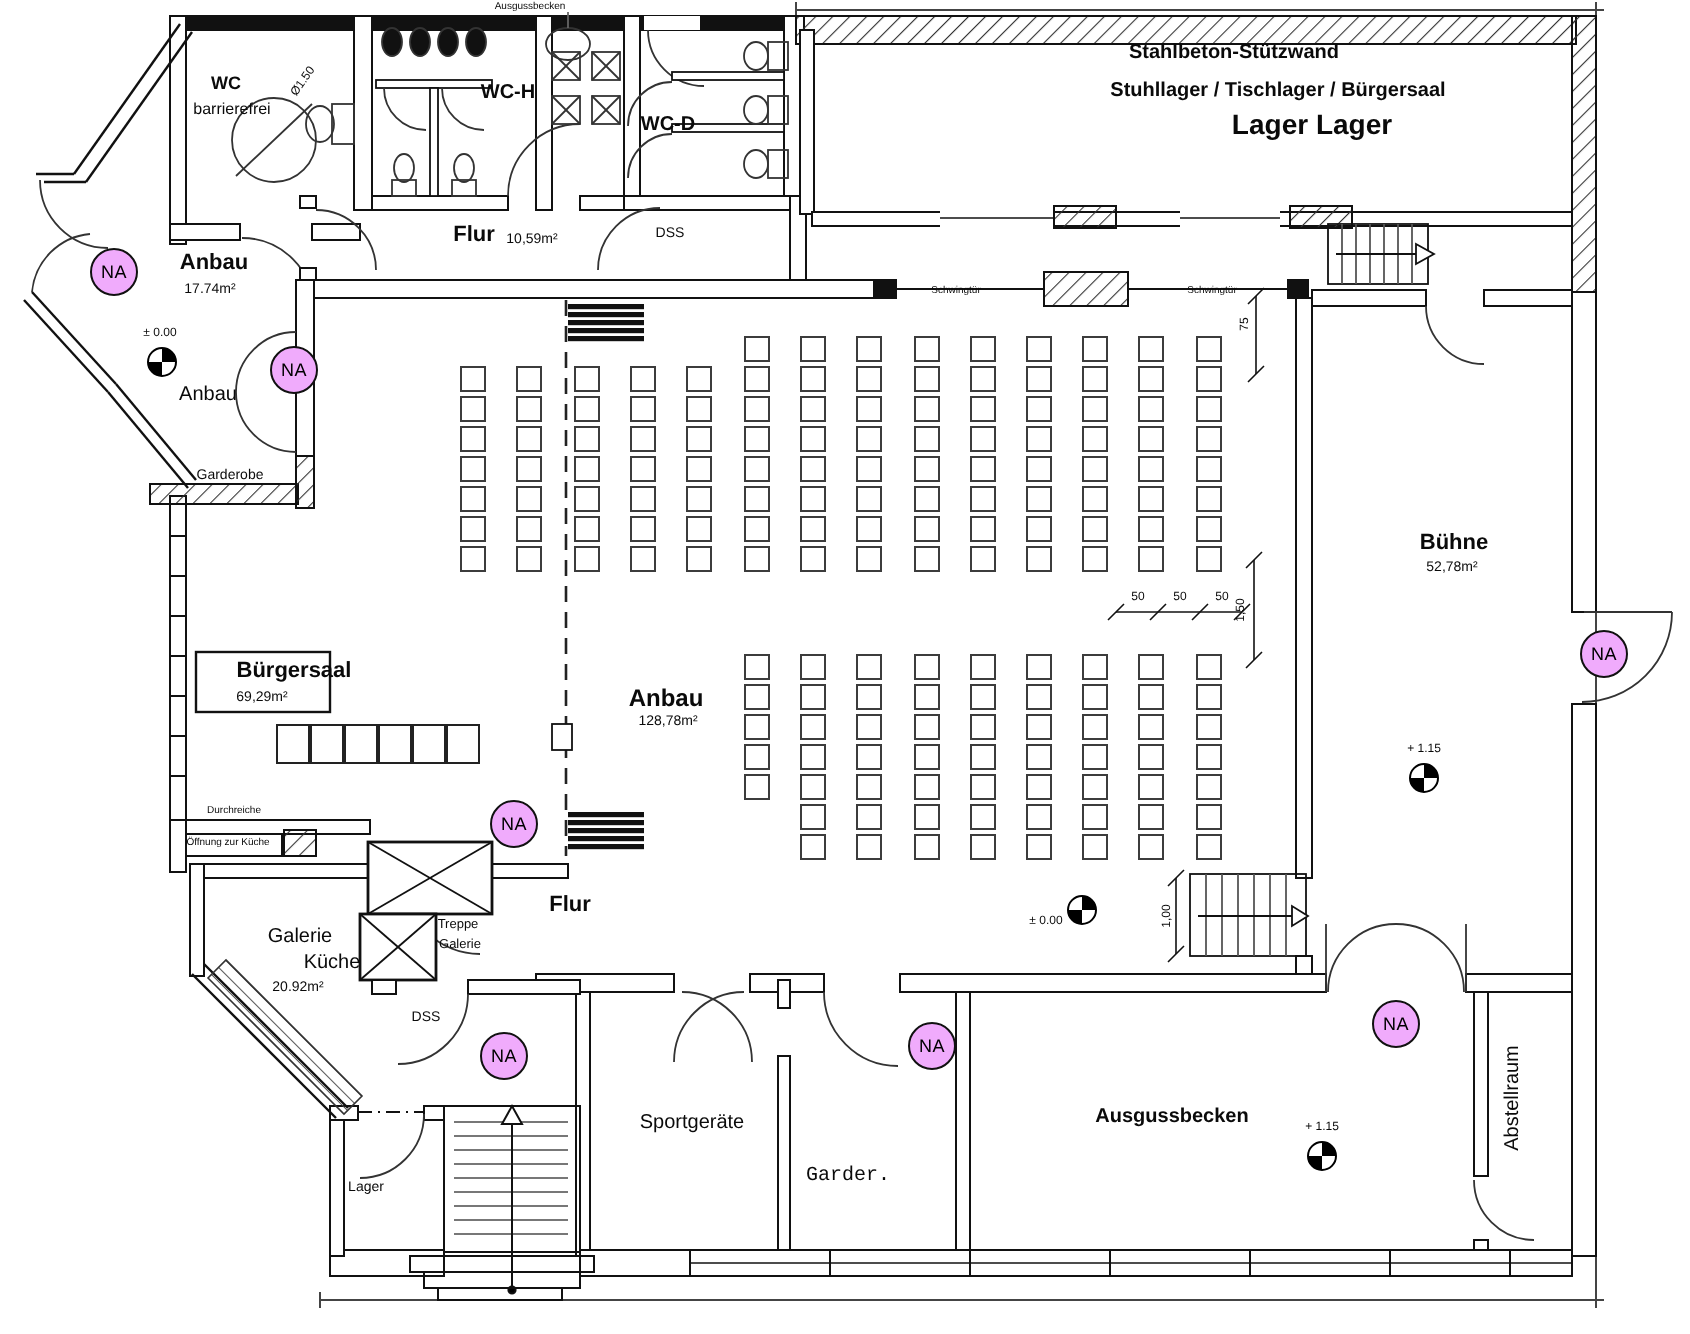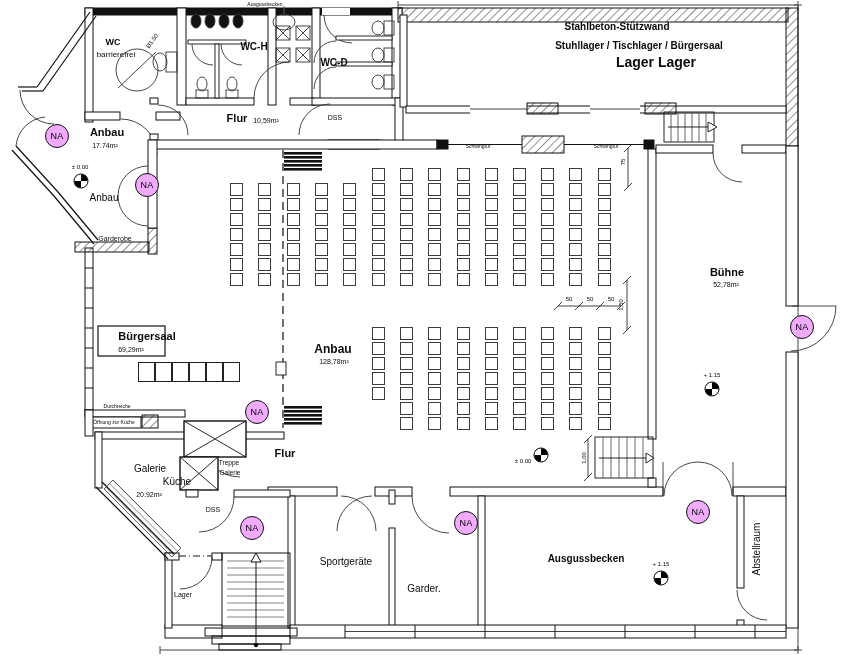--- a/index.html
+++ b/index.html
@@ -537,24 +537,24 @@
       <div class="lbl" style="left: 611px; top: 299px; font-size: 6px;">50</div>
       <div class="lbl" style="left: 621px; top: 305px; font-size: 6px; transform: translate(-50%, -50%) rotate(-90deg);">1,50</div>
       <div class="lbl" style="left: 584px; top: 458px; font-size: 6px; transform: translate(-50%, -50%) rotate(-90deg);">1,00</div>
       <div class="lbl" style="left: 523px; top: 461px; font-size: 6px;">± 0.00</div>
       <div class="lbl" style="left: 117px; top: 406px; font-size: 5px;">Durchreiche</div>
       <div class="lbl" style="left: 114px; top: 422px; font-size: 5px;">Öffnung zur Küche</div>
       <div class="lbl" style="left: 229px; top: 463px; font-size: 6.5px;">Treppe</div>
       <div class="lbl" style="left: 230px; top: 473px; font-size: 6.5px;">Galerie</div>
       <div class="lbl" style="left: 285px; top: 453px; font-size: 11px; font-weight: 700;">Flur</div>
       <div class="lbl" style="left: 150px; top: 469px; font-size: 10px;">Galerie</div>
-      <div class="lbl" style="left: 161px; top: 482px; font-size: 10px; padding-left: 32px;">Küche</div>
+      <div class="lbl" style="left: 150px; top: 482px; font-size: 10px; padding-left: 32px;">Küche</div>
       <div class="lbl" style="left: 149px; top: 494px; font-size: 7px;">20.92m²</div>
       <div class="lbl" style="left: 213px; top: 509px; font-size: 7px;">DSS</div>
       <div class="lbl" style="left: 183px; top: 594px; font-size: 7px;">Lager</div>
       <div class="lbl" style="left: 346px; top: 562px; font-size: 10px;">Sportgeräte</div>
-      <div class="lbl" style="left: 424px; top: 589px; font-size: 10px;">Garder.</div>
+      <div class="lbl" style="left: 424px; top: 589px; font-size: 10px; font-family: Liberation Mono, monospace;">Garder.</div>
       <div class="lbl" style="left: 586px; top: 559px; font-size: 10px; font-weight: 700;">Ausgussbecken</div>
       <div class="lbl" style="left: 661px; top: 564px; font-size: 6px;">+ 1.15</div>
       <div class="lbl" style="left: 757px; top: 549px; font-size: 10px; transform: translate(-50%, -50%) rotate(-90deg);">Abstellraum</div>
     </div>
 
 </div>
 
 </body></html>

